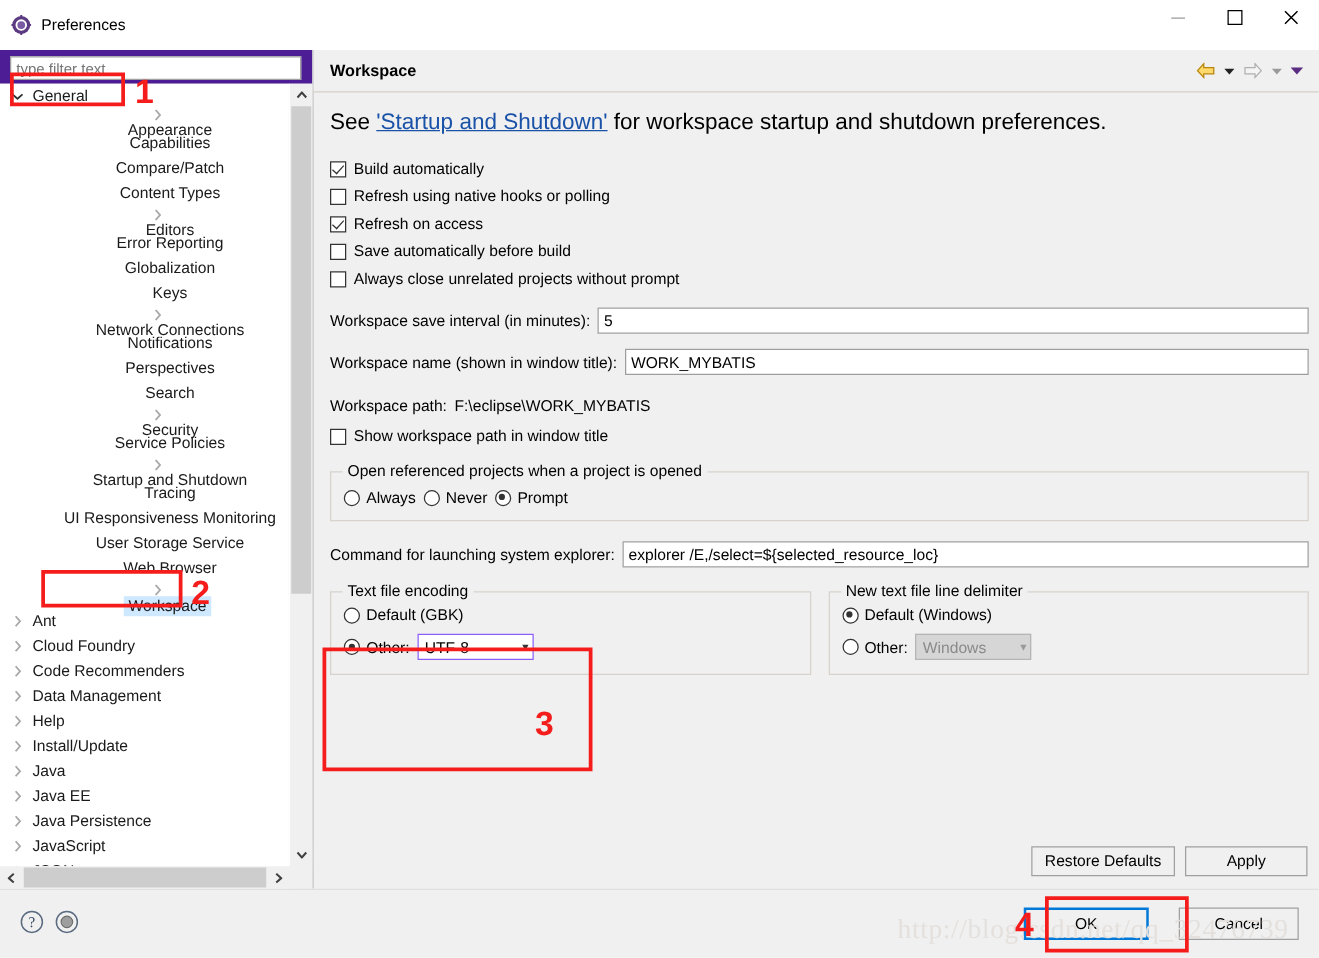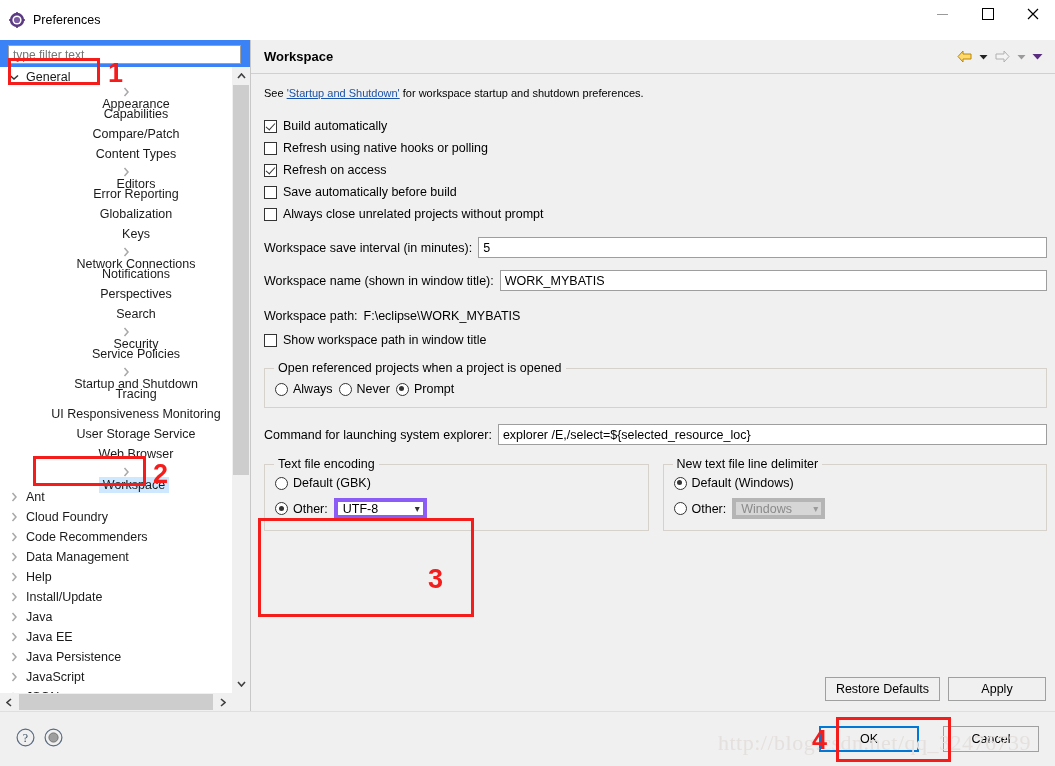--- a/index.html
+++ b/index.html
@@ -23,21 +23,21 @@
   .win-btn{width:45px;height:28px;display:flex;align-items:center;justify-content:center;cursor:default;}
   .win-min{width:11px;height:1px;background:#9a9a9a;}
   .win-max{width:10px;height:10px;border:1.4px solid #000;}
   .win-close svg{display:block;}
 
   
   .content{flex:1;display:flex;position:relative;background:#f0f0f0;}
 
   
   .left{width:250px;flex:none;background:#ffffff;position:relative;display:flex;flex-direction:column;}
-  .filter-wrap{padding:5px 9px 3px 8px;background:#3b82f6;}
+  .filter-wrap{padding:5px 9px 3px 8px;background:#4c1d95;}
   .filter-box{
     width:100%;box-sizing:border-box;height:19px;
     border:1px solid #a0a0a0;background:#ffffff;
     font-family:"Liberation Sans", sans-serif;font-size:12px;color:#6d6d6d;
     padding:0 4px;outline:none;
   }
   .tree-area{position:relative;flex:1;overflow:hidden;background:#ffffff;}
   .tree{position:absolute;left:0;top:0;right:18px;bottom:18px;overflow:hidden;background:#fff;}
   .titem{height:20px;display:flex;align-items:center;white-space:nowrap;font-size:12.5px;color:#1a1a1a;padding-left:6px;}
   .titem .arrow{width:16px;flex:none;display:flex;align-items:center;justify-content:center;}
@@ -63,21 +63,21 @@
   .corner{position:absolute;right:0;bottom:0;width:18px;height:18px;background:#f0f0f0;}
 
   
   .right{flex:1;background:#f0f0f0;position:relative;display:flex;flex-direction:column;border-left:1px solid #c8c8c8;}
   .page-head{height:33px;flex:none;display:flex;align-items:center;position:relative;padding-left:13px;border-bottom:1px solid #d4d0c8;background:#f0f0f0;}
   .page-title{font-size:13px;font-weight:bold;color:#000;}
   .nav-icons{position:absolute;right:10px;top:0;height:33px;display:flex;align-items:center;gap:2px;}
   .nav-icons .ic{display:flex;align-items:center;justify-content:center;padding:2px;}
   .page-body{flex:1;padding:13px 8px 0 13px;position:relative;overflow:hidden;}
 
-  .desc{font-size:11px;margin:0 0 16px 0;color:#000;}
+  .desc{font-size:18px;margin:0 0 16px 0;color:#000;}
   .desc a{color:#1a52a8;text-decoration:underline;}
 
   .chk-row{display:flex;align-items:center;height:22px;font-size:12.5px;}
   .cbox{width:13px;height:13px;border:1px solid #333;background:#fff;margin-right:6px;flex:none;position:relative;box-sizing:border-box;}
   .cbox.on::after{content:"";position:absolute;left:3px;top:0px;width:4px;height:8px;border:solid #333;border-width:0 1.4px 1.4px 0;transform:rotate(42deg);}
 
   .field-row{display:flex;align-items:center;margin-top:12px;}
   .field-label{font-size:12.5px;white-space:nowrap;margin-right:6px;}
   .txt{
     flex:1;height:21px;box-sizing:border-box;
@@ -96,21 +96,21 @@
   .radio{display:flex;align-items:center;font-size:12.5px;}
   .rbox{width:13px;height:13px;border:1.3px solid #333;border-radius:50%;background:#fff;margin-right:5px;flex:none;box-sizing:border-box;position:relative;}
   .rbox.on::after{content:"";position:absolute;left:2.5px;top:2.5px;width:5px;height:5px;border-radius:50%;background:#333;}
 
   .two-col{display:flex;gap:14px;margin-top:14px;}
   .two-col > .group{flex:1;margin-top:0;}
 
   .combo{
     display:inline-flex;align-items:center;justify-content:space-between;
     height:21px;width:93px;box-sizing:border-box;
-    border:4px solid #8b5cf6;background:#fff;font-size:12.5px;padding:0 3px 0 5px;margin-left:6px;
+    border:1px solid #8b5cf6;background:#fff;font-size:12.5px;padding:0 3px 0 5px;margin-left:6px;
   }
   .combo.disabled{background:#d6d6d6;border-color:#b5b5b5;color:#8a8a8a;}
   .combo .cv{white-space:nowrap;overflow:hidden;}
   .combo .cw{color:#333;font-size:10px;padding-left:4px;}
   .combo.disabled .cw{color:#9a9a9a;}
 
   .btn{
     height:24px;min-width:98px;box-sizing:border-box;
     border:1px solid #a0a0a0;background:#f0f0f0;
     font-family:"Liberation Sans", sans-serif;font-size:12.5px;color:#000;

